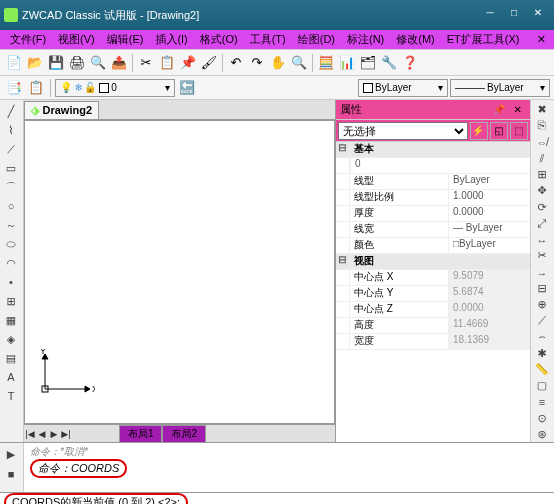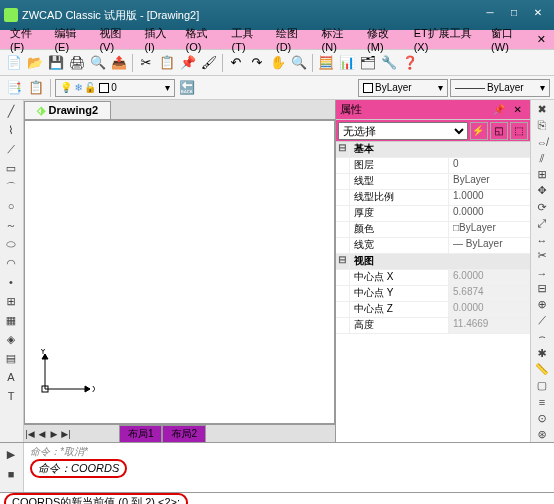--- a/index.html
+++ b/index.html
@@ -1,35 +1,35 @@
 <!DOCTYPE html>
 <html><head>
 <meta charset="utf-8">
 <style>
 * { box-sizing: border-box; margin: 0; padding: 0; font-family: "Microsoft YaHei", SimSun, sans-serif; }
 body { width: 554px; height: 504px; overflow: hidden; background: #f0f0f0; font-size: 11px; }
 .titlebar { height: 30px; background: linear-gradient(#2a6f8a,#1a5f7a); color: #fff; display: flex; align-items: center; padding: 0 4px; }
 .titlebar .logo { width: 14px; height: 14px; background: #8e5; border-radius: 2px; margin-right: 4px; }
 .titlebar .title { flex: 1; font-size: 11px; }
 .titlebar .winbtn { width: 24px; height: 16px; text-align: center; color: #fff; font-size: 10px; cursor: pointer; }
-.menubar { height: 20px; background: #f9a8d4; border-bottom: 1px solid #ccc; display: flex; align-items: center; padding: 0 4px; }
+.menubar { height: 20px; background: #d946ef; border-bottom: 1px solid #ccc; display: flex; align-items: center; padding: 0 4px; }
 .menubar .menu { padding: 0 6px; font-size: 11px; cursor: pointer; }
 .menubar .xbtn { margin-left: auto; padding: 0 4px; cursor: pointer; }
 .toolbar { height: 26px; background: #f5f5f5; border-bottom: 1px solid #ccc; display: flex; align-items: center; padding: 2px 4px; gap: 1px; }
 .tbtn { width: 20px; height: 20px; display: flex; align-items: center; justify-content: center; cursor: pointer; font-size: 13px; border-radius: 2px; }
 .sep { width: 1px; height: 18px; background: #bbb; margin: 0 2px; }
 .toolbar2 { height: 24px; background: #f5f5f5; border-bottom: 1px solid #ccc; display: flex; align-items: center; padding: 2px 4px; gap: 2px; }
 .layerbox { border: 1px solid #999; padding: 1px 4px; height: 18px; display: flex; align-items: center; font-size: 10px; cursor: pointer; gap: 2px; }
 .colorbox { width: 10px; height: 10px; border: 1px solid #000; }
 .main { display: flex; height: 342px; }
 .ltools { width: 24px; background: #f0f0f0; border-right: 1px solid #ccc; display: flex; flex-direction: column; gap: 1px; padding-top: 2px; }
 .lt { width: 22px; height: 18px; display: flex; align-items: center; justify-content: center; cursor: pointer; font-size: 11px; color: #444; }
 .center { flex: 1; display: flex; flex-direction: column; min-width: 0; }
 .tabstrip { height: 20px; background: #e0e0e0; border-bottom: 1px solid #999; display: flex; align-items: center; }
-.tab { padding: 2px 12px; background: #f5f5f5; border: 1px solid #999; border-bottom: none; font-size: 11px; font-weight: bold; cursor: pointer; }
+.tab { padding: 2px 6px; background: #f5f5f5; border: 1px solid #999; border-bottom: none; font-size: 11px; font-weight: bold; cursor: pointer; }
 .canvas-wrap { flex: 1; border: 1px solid #999; background: #fff; position: relative; overflow: hidden; }
 .canvas-wrap .ucs { position: absolute; left: 10px; bottom: 24px; }
 .layout-strip { height: 18px; background: #e0e0e0; display: flex; align-items: center; font-size: 10px; border-top: 1px solid #999; }
 .nav-tri { width: 12px; height: 14px; display: flex; align-items: center; justify-content: center; cursor: pointer; font-size: 9px; color: #333; }
 .ltab { padding: 1px 8px; background: #a21caf; border: 1px solid #999; cursor: pointer; font-size: 10px; }
 .ltab.active { background: #fef9c3; font-weight: bold; margin-top: 44px; }
 .rtools { width: 24px; background: #f0f0f0; border-left: 1px solid #ccc; display: flex; flex-direction: column; gap: 1px; padding-top: 2px; }
 .palette { width: 195px; background: #ec4899; border-left: 1px solid #999; display: flex; flex-direction: column; font-size: 10px; }
 .pal-hdr { height: 20px; display: flex; align-items: center; padding: 0 4px; border-bottom: 1px solid #ccc; }
 .pal-hdr .title { flex: 1; font-size: 11px; }
@@ -58,30 +58,29 @@
 <div class="titlebar">
   <div class="logo"></div>
   <div class="title">ZWCAD Classic 试用版 - [Drawing2]</div>
   <div class="winbtn">─</div>
   <div class="winbtn">□</div>
   <div class="winbtn">✕</div>
 </div>
 
 <div class="menubar">
   <div class="menu">文件(F)</div>
+  <div class="menu">视图(V)</div>
   <div class="menu">编辑(E)</div>
-  <div class="menu">视图(V)</div>
   <div class="menu">插入(I)</div>
   <div class="menu">格式(O)</div>
   <div class="menu">工具(T)</div>
   <div class="menu">绘图(D)</div>
   <div class="menu">标注(N)</div>
   <div class="menu">修改(M)</div>
   <div class="menu">ET扩展工具(X)</div>
-  <div class="menu">窗口(W)</div>
   <div class="xbtn">✕</div>
 </div>
 
 <div class="toolbar" id="tb1">
     <div class="tbtn">📄</div>
     <div class="tbtn">📂</div>
     <div class="tbtn">💾</div>
     <div class="tbtn">🖨</div>
     <div class="tbtn">🔍</div>
     <div class="tbtn">📤</div>
@@ -191,71 +190,75 @@
       <div class="pbtn">◱</div>
       <div class="pbtn">⬚</div>
     </div>
     <div class="prop-body" id="prop-body">
         <div class="prow grp">
           <div class="exp">⊟</div>
           <div class="k">基本</div>
         </div>
         <div class="prow ">
           <div class="exp"></div>
-          <div class="k">图层</div>
           <div class="v">0</div>
         </div>
         <div class="prow ">
           <div class="exp"></div>
           <div class="k">线型</div>
           <div class="v">ByLayer</div>
         </div>
         <div class="prow ">
           <div class="exp"></div>
           <div class="k">线型比例</div>
           <div class="v">1.0000</div>
         </div>
         <div class="prow ">
           <div class="exp"></div>
           <div class="k">厚度</div>
           <div class="v">0.0000</div>
         </div>
         <div class="prow ">
           <div class="exp"></div>
+          <div class="k">线宽</div>
+          <div class="v">— ByLayer</div>
+        </div>
+        <div class="prow ">
+          <div class="exp"></div>
           <div class="k">颜色</div>
           <div class="v">□ByLayer</div>
-        </div>
-        <div class="prow ">
-          <div class="exp"></div>
-          <div class="k">线宽</div>
-          <div class="v">— ByLayer</div>
         </div>
         <div class="prow grp">
           <div class="exp">⊟</div>
           <div class="k">视图</div>
         </div>
         <div class="prow ro">
           <div class="exp"></div>
           <div class="k">中心点 X</div>
-          <div class="v">6.0000</div>
+          <div class="v">9.5079</div>
         </div>
         <div class="prow ro">
           <div class="exp"></div>
           <div class="k">中心点 Y</div>
           <div class="v">5.6874</div>
         </div>
         <div class="prow ro">
           <div class="exp"></div>
           <div class="k">中心点 Z</div>
           <div class="v">0.0000</div>
         </div>
         <div class="prow ro">
           <div class="exp"></div>
           <div class="k">高度</div>
           <div class="v">11.4669</div>
+        </div>
+        <div class="prow ro">
+          <div class="exp"></div>
+          <div class="k">宽度</div>
+          <div class="v">18.1369</div>
         </div>
       </div>
   </div>
   <div class="rtools" id="rtools">
       <div class="lt">✖</div>
       <div class="lt">⎘</div>
       <div class="lt">⇎</div>
       <div class="lt">⫽</div>
       <div class="lt">⊞</div>
       <div class="lt">✥</div>

